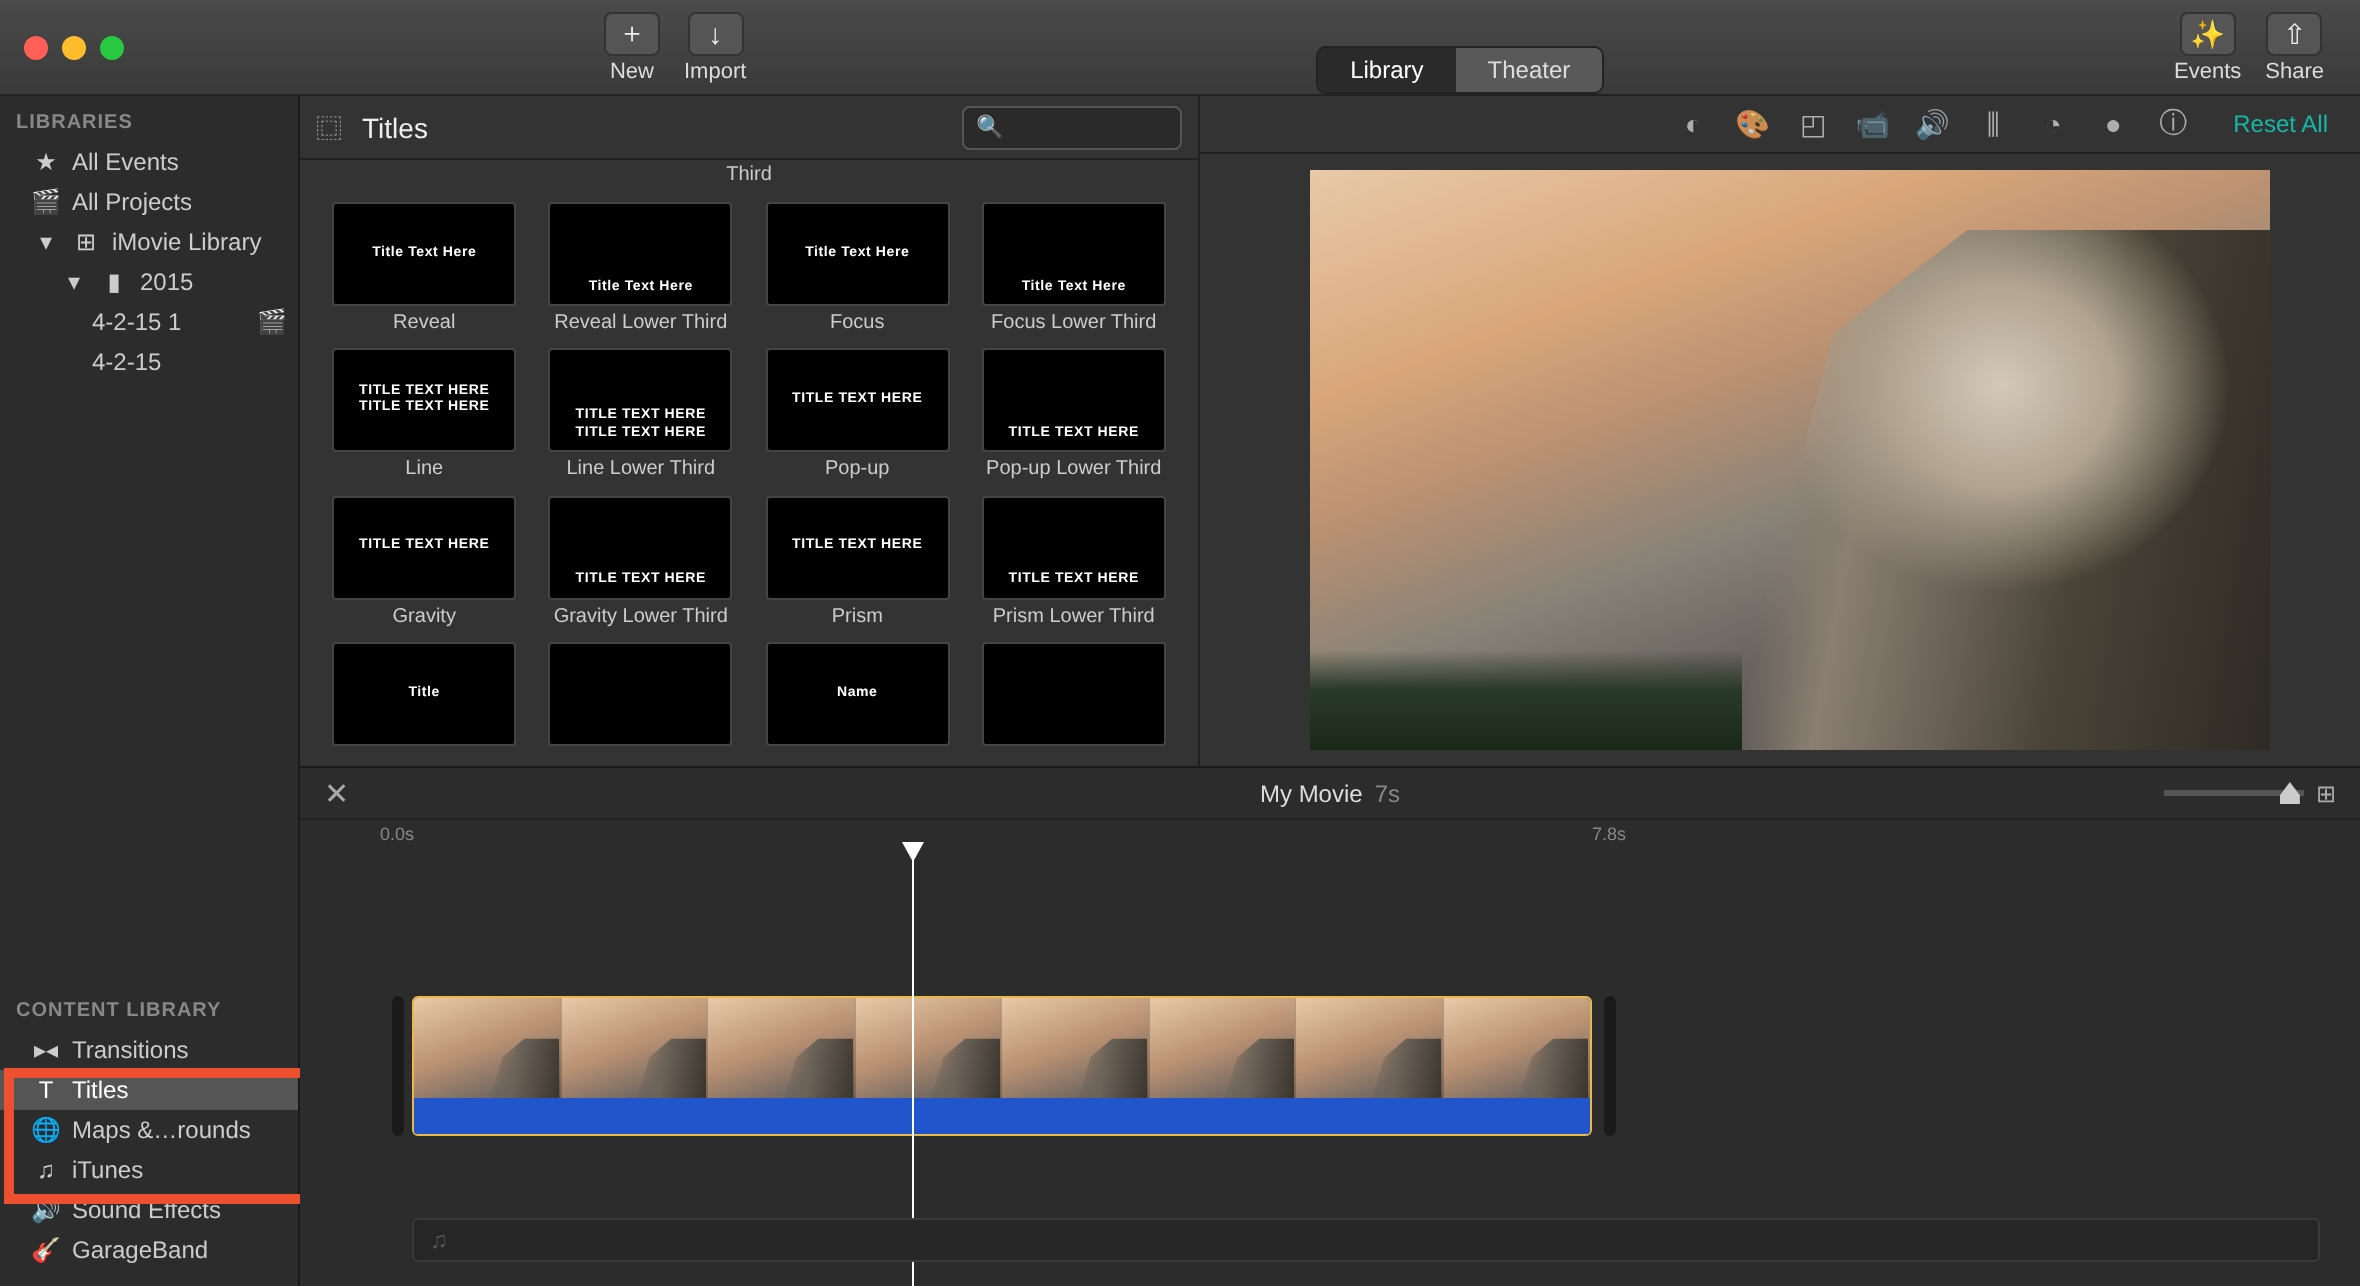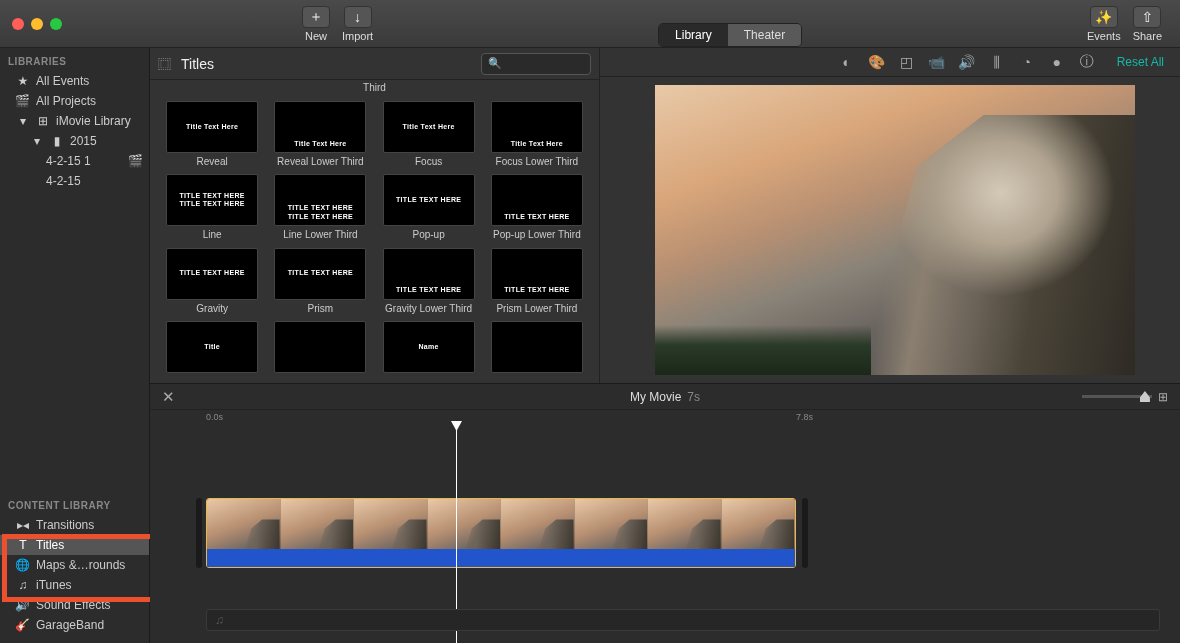--- a/index.html
+++ b/index.html
@@ -221,26 +221,26 @@
             </div>
             <div class="title-tile">
               <div class="thumb lower">TITLE TEXT HERE</div>
               <div class="lbl">Pop-up Lower Third</div>
             </div>
             <div class="title-tile">
               <div class="thumb">TITLE TEXT HERE</div>
               <div class="lbl">Gravity</div>
             </div>
             <div class="title-tile">
+              <div class="thumb lower">TITLE TEXT HERE</div>
+              <div class="lbl">Gravity Lower Third</div>
+            </div>
+            <div class="title-tile">
               <div class="thumb">TITLE TEXT HERE</div>
               <div class="lbl">Prism</div>
-            </div>
-            <div class="title-tile">
-              <div class="thumb lower">TITLE TEXT HERE</div>
-              <div class="lbl">Gravity Lower Third</div>
             </div>
             <div class="title-tile">
               <div class="thumb lower">TITLE TEXT HERE</div>
               <div class="lbl">Prism Lower Third</div>
             </div>
             <div class="title-tile">
               <div class="thumb">Title</div>
               <div class="lbl"></div>
             </div>
             <div class="title-tile">
@@ -288,21 +288,21 @@
           <span class="dur">7s</span>
         </div>
         <div class="zoom">
           <div class="zoom-track">
               <div class="zoom-thumb"></div>
             </div>
           <span style="color:#aaa">⊞</span>
         </div>
       </div>
       <div class="tl-ruler">
-        <span style="left:56px">0.0s</span>
+        <span style="left:40px">0.0s</span>
         <span style="left:646px">7.8s</span>
       </div>
       <div class="tl-body">
         <div class="clip-handle l"></div>
         <div class="clip">
           <div class="frame"></div>
             <div class="frame"></div>
             <div class="frame"></div>
             <div class="frame"></div>
           <div class="frame"></div>

